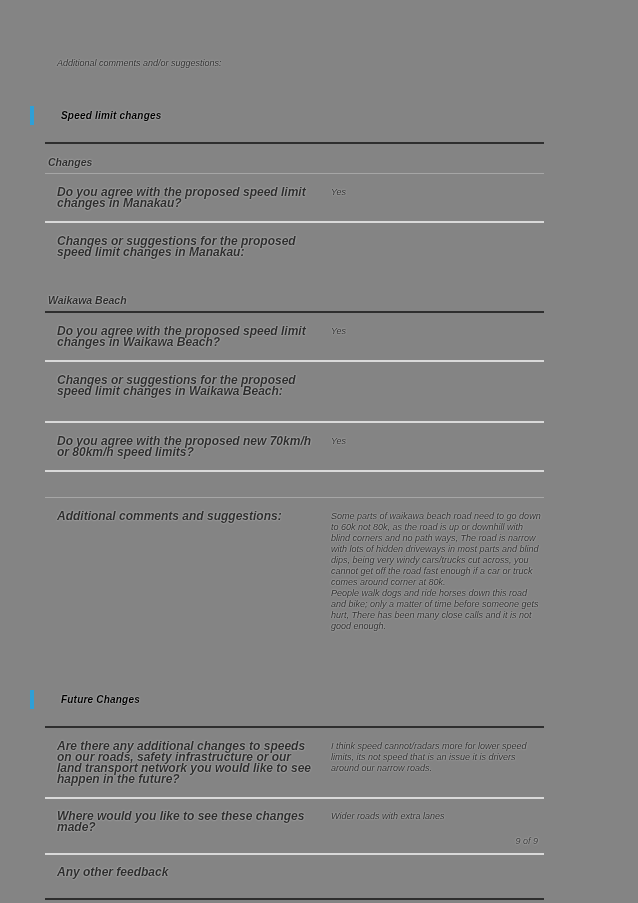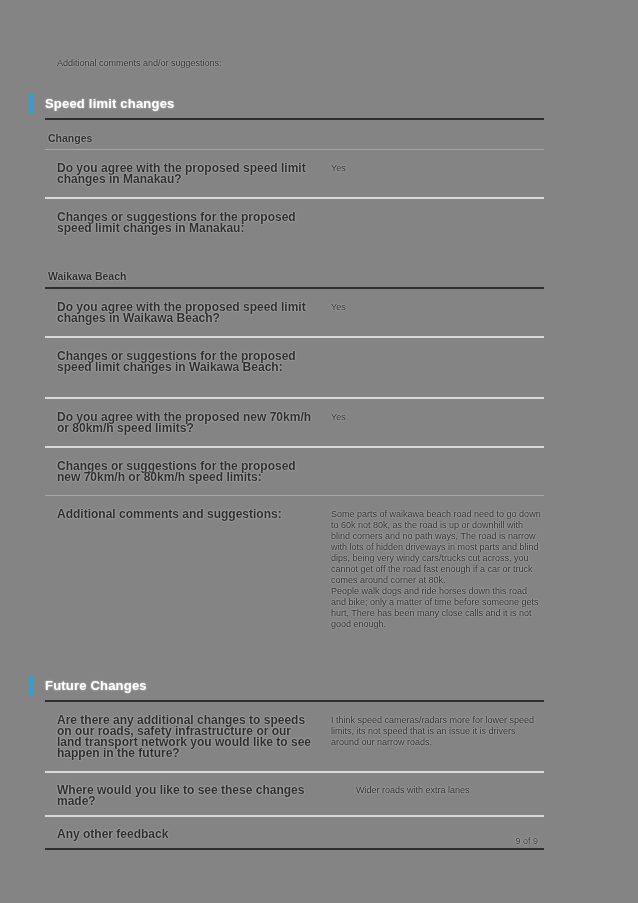--- a/index.html
+++ b/index.html
@@ -8,20 +8,21 @@
     background: #848484;
     font-family: "Liberation Sans", sans-serif;
     color: #2d2d2d;
     overflow: hidden;
   }
   .page {
     box-sizing: border-box;
     width: 572px; height: 903px;
     padding: 58px 28px 0 45px;
     position: relative;
+    font-style: italic;
   }
   .halo { text-shadow: 0 0 2px rgba(255,255,255,0.65); }
 
   .top-note {
     font-size: 9px;
     margin-left: 12px;
     margin-bottom: 26px;
   }
 
   .section-heading {
@@ -29,24 +30,24 @@
     align-items: center;
     margin-bottom: 5px;
   }
   .accent-bar {
     width: 4px; height: 19px;
     background: var(--accent, #2f9fd6);
     margin-right: 11px;
     margin-left: -15px;
   }
   .section-title {
-    font-size: 13px;
+    font-size: 10px;
     font-weight: bold;
-    color: #ffffff;
-    margin: 0;
+    color: #000000;
+    margin: 16px;
     letter-spacing: 0.2px;
   }
   .rule { border: 0; height: 0; margin: 0; }
   .rule.dark  { border-bottom: 2px solid #2e2e2e; }
   .rule.white { border-bottom: 2px solid #d9d9d9; }
   .rule.light { border-bottom: 1px solid #a6a6a6; }
 
   .subheader {
     font-size: 10.5px;
     font-weight: bold;
@@ -66,21 +67,21 @@
     flex: 0 0 262px;
   }
   .qa-row .a {
     font-size: 9px;
     line-height: 11px;
     margin-left: 12px;
     flex: 1;
     white-space: pre-line;
   }
   .qa-row.tall { padding-bottom: 24px; align-items: center; }
-  .qa-row.single { padding: 12px 0 8px; gap: 25px; }
+  .qa-row.single { padding: 12px 0 20px; }
 
   .section.future { margin-top: 34px; }
 
   .attach-label {
     font-size: 9px;
     font-weight: bold;
     margin: 17px 0 0 12px;
   }
 
   .page-number {
@@ -133,42 +134,41 @@
     </div>
     <div class="rule white"></div>
 
     <div class="qa-row">
       <div class="q halo">Do you agree with the proposed new 70km/h or 80km/h speed limits?</div>
       <div class="a halo">Yes</div>
     </div>
     <div class="rule white"></div>
 
     <div class="qa-row">
-      <div class="q halo">Changes or suggestions for the proposed new 70km/h or 80km/h speed limits:</div>
       <div class="a halo"></div>
     </div>
     <div class="rule light"></div>
 
     <div class="qa-row">
       <div class="q halo">Additional comments and suggestions:</div>
       <div class="a halo">Some parts of waikawa beach road need to go down to 60k not 80k, as the road is up or downhill with blind corners and no path ways, The road is narrow with lots of hidden driveways in most parts and blind dips, being very windy cars/trucks cut across, you cannot get off the road fast enough if a car or truck comes around corner at 80k.
 People walk dogs and ride horses down this road and bike; only a matter of time before someone gets hurt, There has been many close calls and it is not good enough.</div>
     </div>
   </div>
 
   <div class="section future">
     <div class="section-heading">
       <span class="accent-bar"></span>
       <h2 class="section-title halo">Future Changes</h2>
     </div>
     <div class="rule dark"></div>
 
     <div class="qa-row">
       <div class="q halo">Are there any additional changes to speeds on our roads, safety infrastructure or our land transport network you would like to see happen in the future?</div>
-      <div class="a halo">I think speed cameras/radars more for lower speed limits, its not speed that is an issue it is drivers around our narrow roads.</div>
+      <div class="a halo">I think speed cannot/radars more for lower speed limits, its not speed that is an issue it is drivers around our narrow roads.</div>
     </div>
     <div class="rule white"></div>
 
     <div class="qa-row single">
       <div class="q halo">Where would you like to see these changes made?</div>
       <div class="a halo">Wider roads with extra lanes</div>
     </div>
     <div class="rule white"></div>
 
     <div class="qa-row single">

